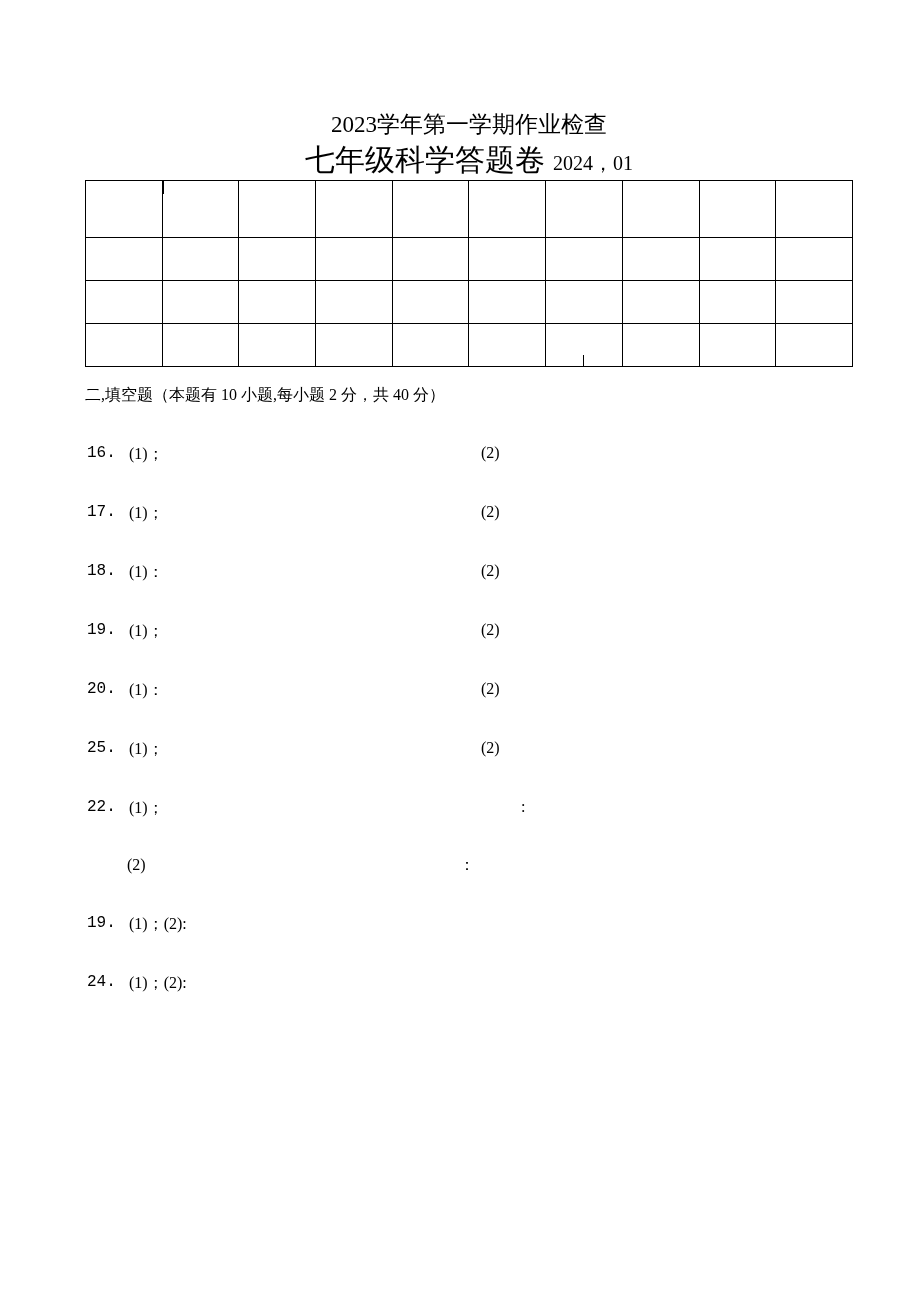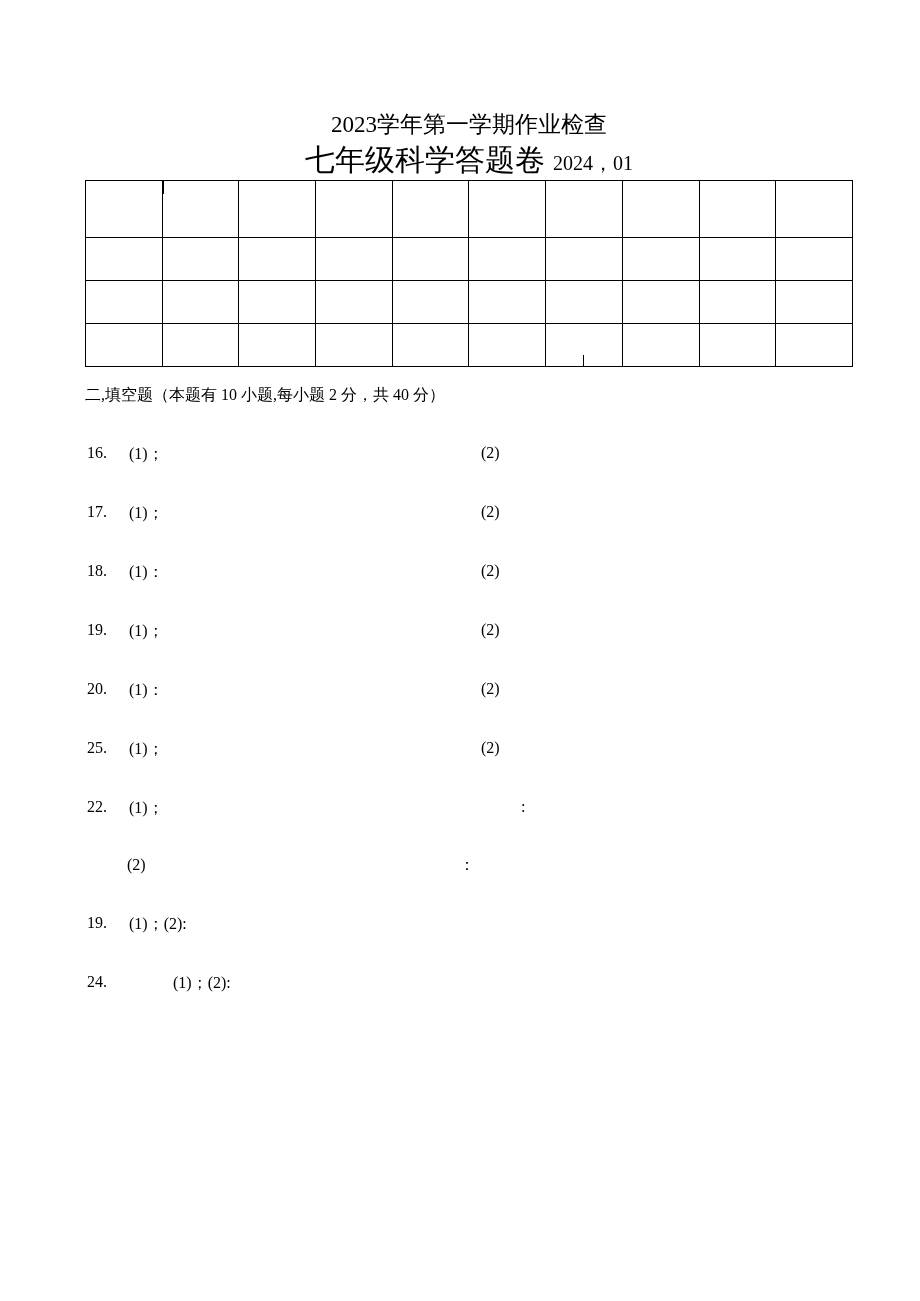--- a/index.html
+++ b/index.html
@@ -88,21 +88,21 @@
   .fill-block {
     margin-top: 38px;
     font-size: 16px;
   }
   .fill-row {
     display: flex;
     margin-bottom: 38px;
   }
   .qnum {
     width: 42px;
-    font-family: Liberation Serif, serif;
+    font-family: Liberation Mono, monospace;
     padding-left: 2px;
   }
   .part1 {
     width: 352px;
   }
   .part2 {
   }
   .cn-num {
     font-family: "Times New Roman", serif;
   }
@@ -231,20 +231,20 @@
     <div class="q22-sub">
       <span style="display:inline-block;width:328px;"><span class="cn-num">(2)</span></span>
       <span>：</span>
     </div>
 
     <div class="fill-row">
       <span class="qnum">19.</span>
       <span><span class="cn-num">(1)</span><span>；</span><span class="cn-num">(2)</span><span class="cn-num">:</span></span>
     </div>
 
-    <div class="fill-row" style="margin-bottom:4px;gap:44px;">
+    <div class="fill-row" style="margin-bottom:4px;">
       <span class="qnum">24.</span>
       <span><span class="cn-num">(1)</span><span>；</span><span class="cn-num">(2)</span><span class="cn-num">:</span></span>
     </div>
 
   </div>
 
 </div>
 
 </body></html>

